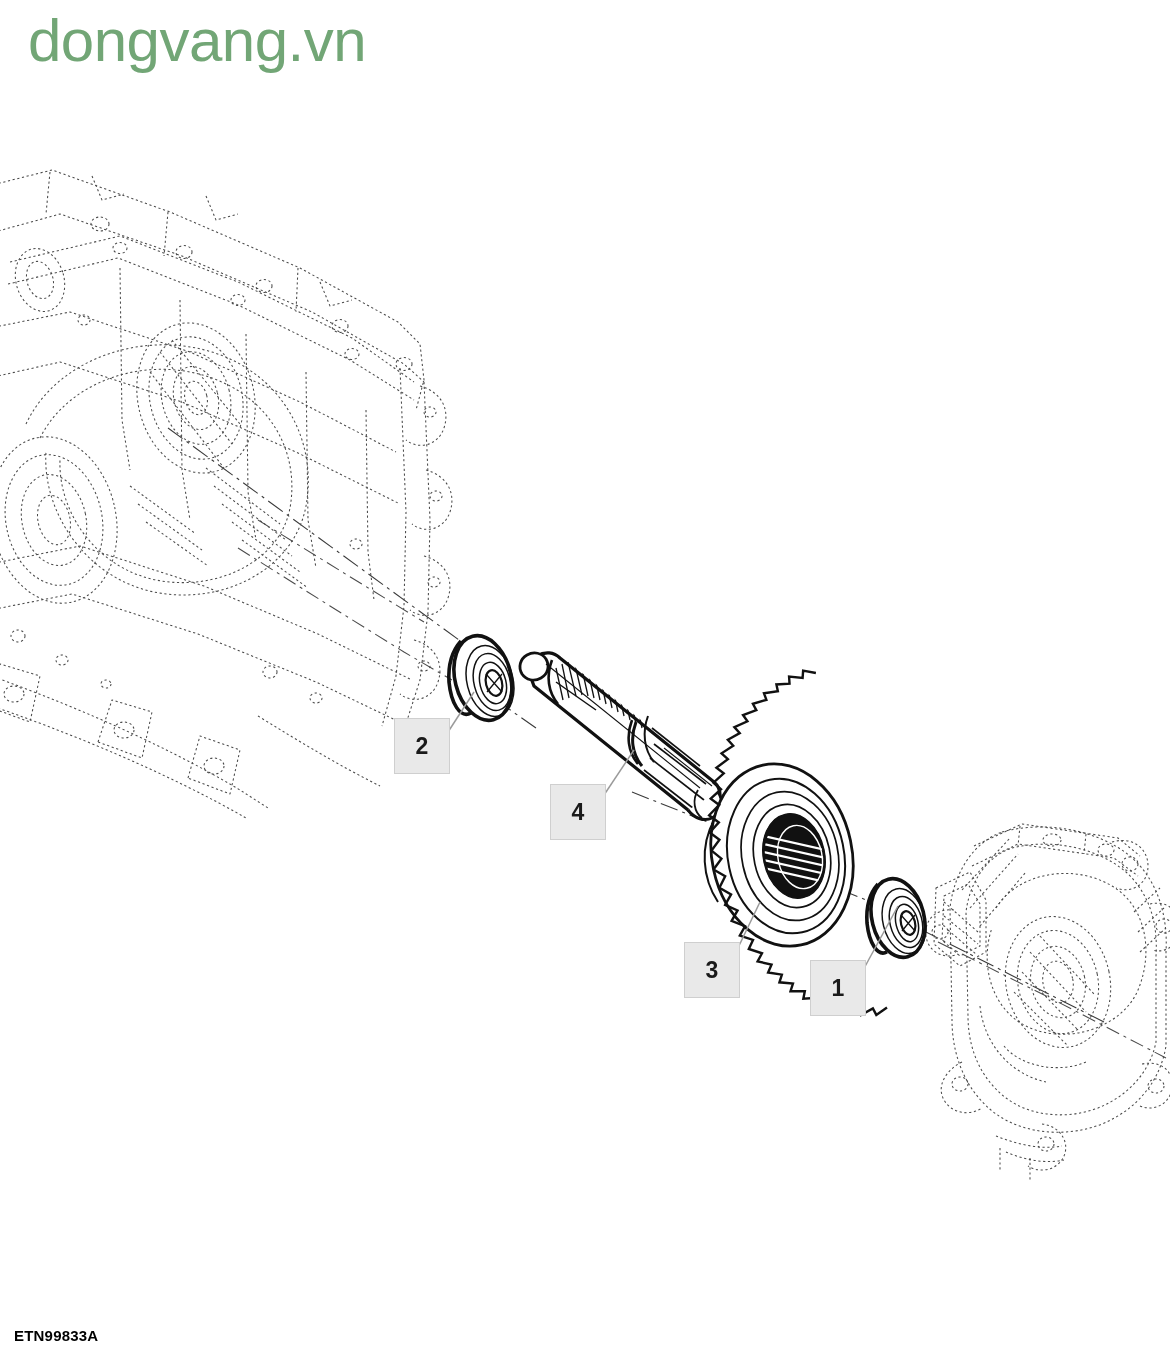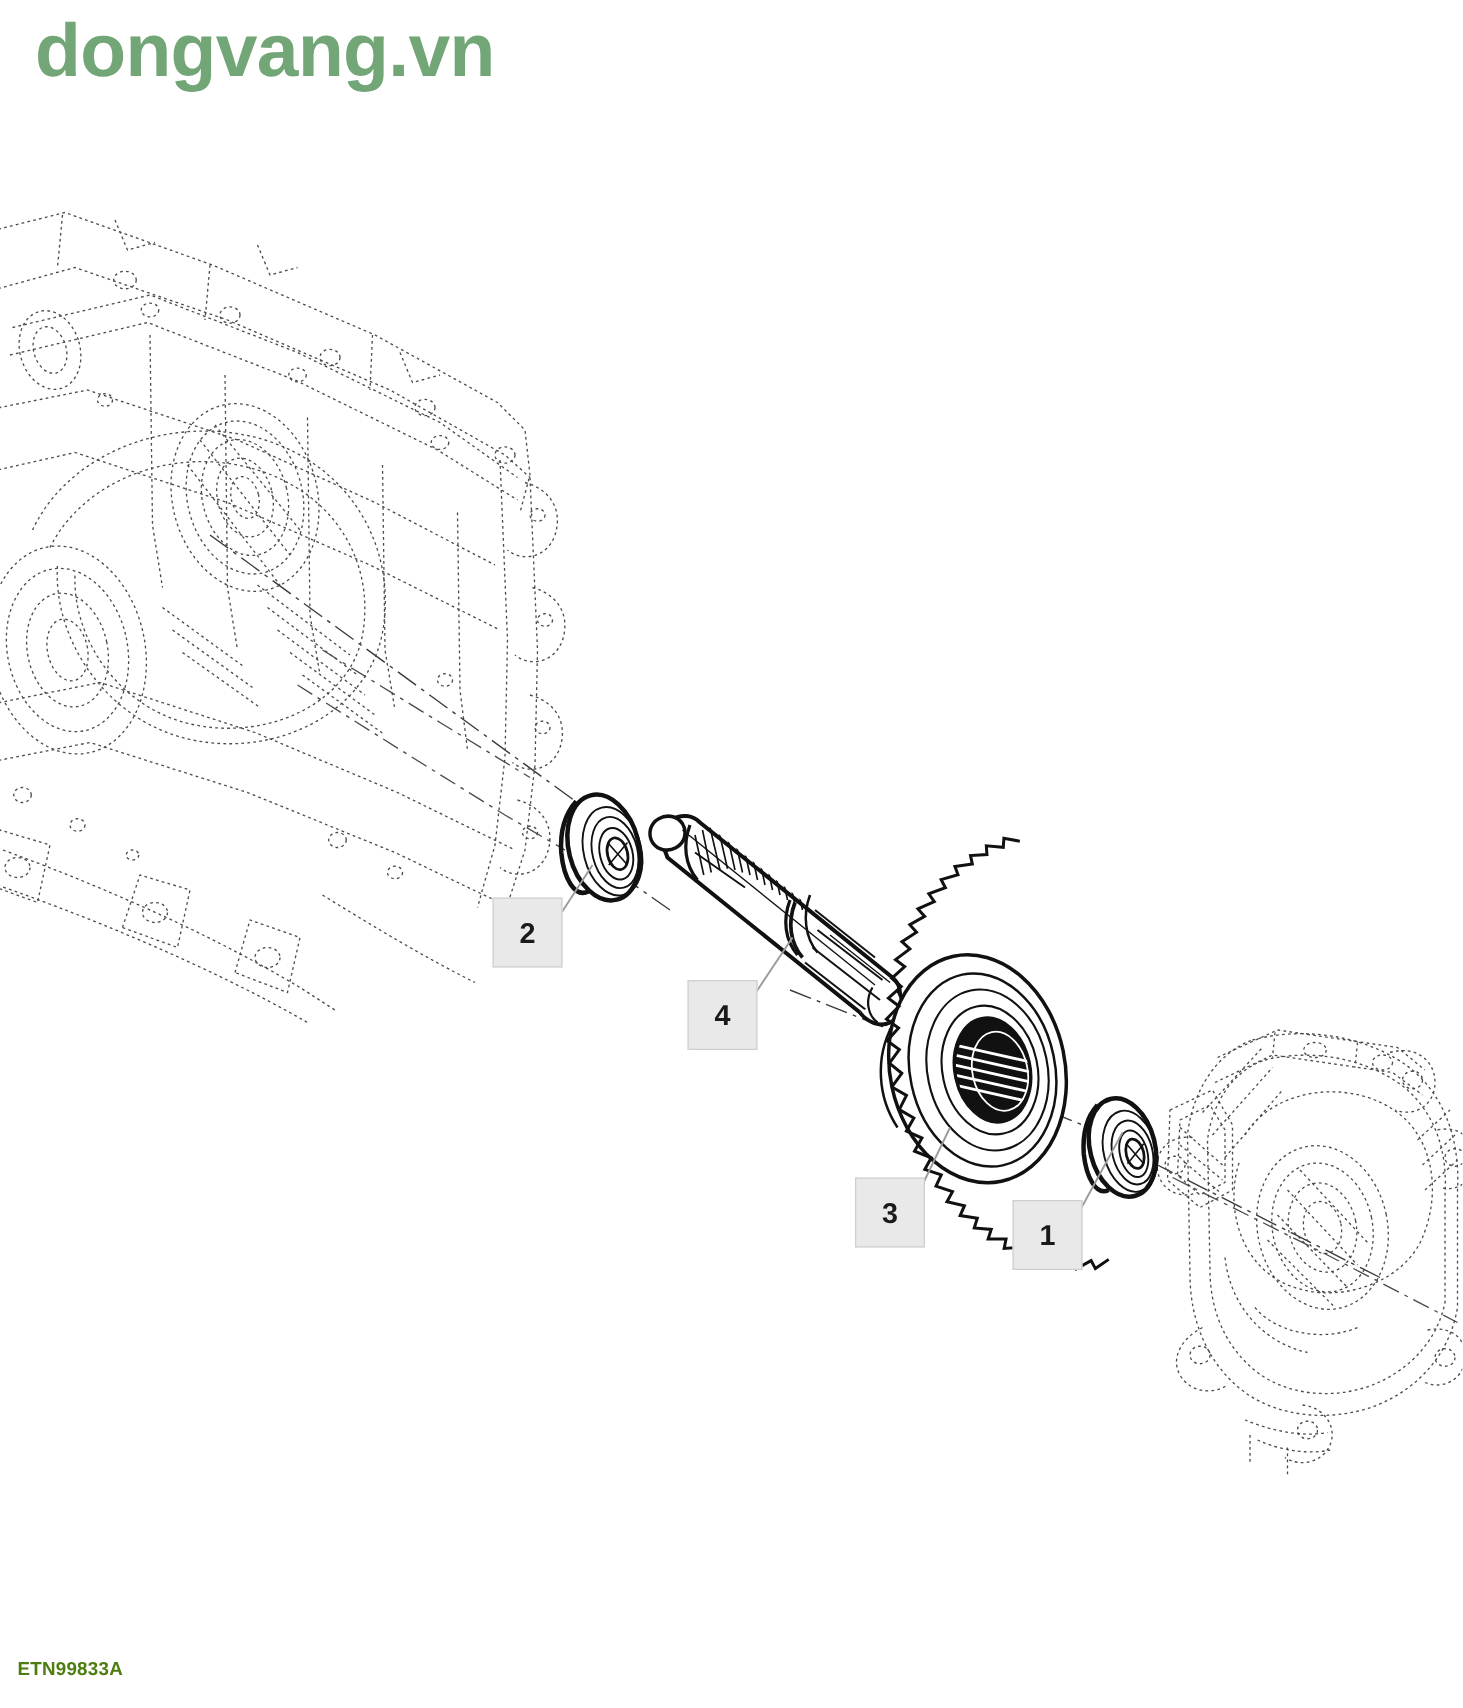--- a/index.html
+++ b/index.html
@@ -14,35 +14,35 @@
     position: relative;
     overflow: hidden;
     font-family: "Liberation Sans", sans-serif;
   }
 
   #watermark {
     position: absolute;
     left: 28px;
     top: 6px;
     font-size: 60px;
-    font-weight: 700;
+    font-weight: 400;
     letter-spacing: -0.5px;
     color: #72a676;
     line-height: 1.15;
     white-space: nowrap;
     user-select: none;
   }
 
   #figure-label {
     position: absolute;
     left: 14px;
     top: 1327px;
     font-size: 15px;
     font-weight: bold;
-    color: #4d7c0f;
+    color: #000000;
     letter-spacing: 0.2px;
     white-space: nowrap;
   }
 
   #diagram-canvas {
     position: absolute;
     left: 0;
     top: 0;
     width: 1170px;
     height: 1366px;

